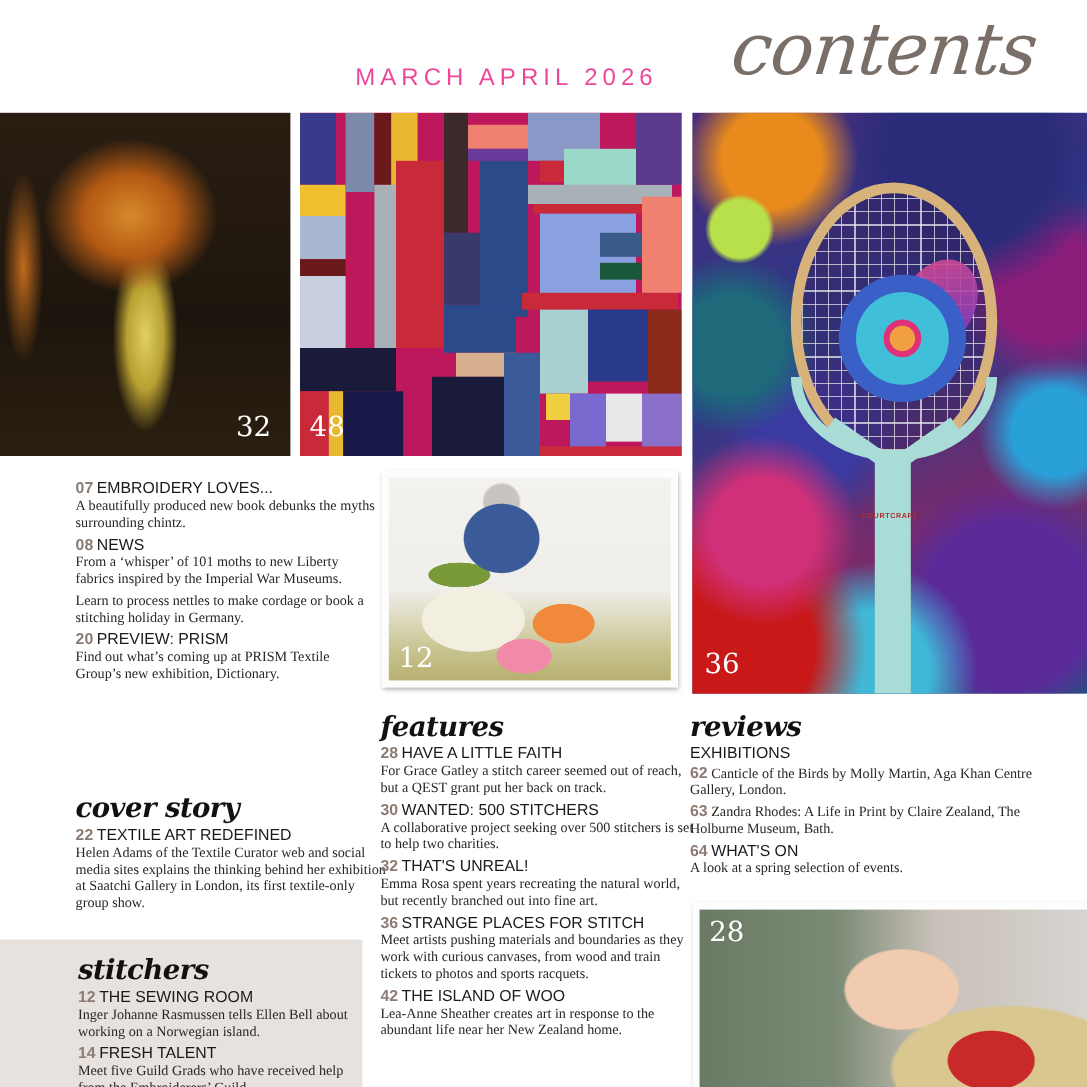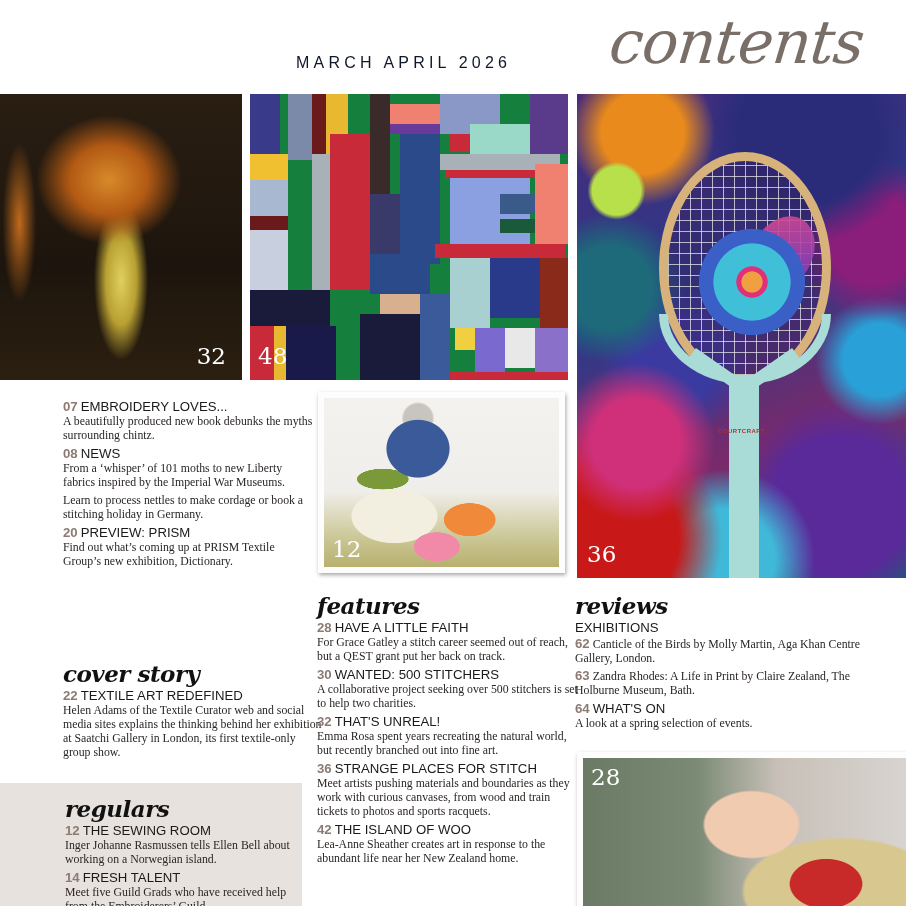--- a/index.html
+++ b/index.html
@@ -2,36 +2,36 @@
 <html><head>
 <meta charset="utf-8">
 <style>
   * { box-sizing: border-box; margin: 0; padding: 0; }
   html, body { width: 906px; height: 906px; overflow: hidden; background: #ffffff; }
   body { position: relative; font-family: "Liberation Serif", serif; color: #2a2624; }
 
   
   .header { position: absolute; left: 0; top: 0; width: 906px; height: 94px; }
   .issue-date { position: absolute; left: 296px; top: 54px; font-family: "Liberation Sans", sans-serif;
-    font-size: 16px; letter-spacing: 4.2px; color: #0f172a; font-weight: 400; }
+    font-size: 20px; letter-spacing: 4.2px; color: #ec4899; font-weight: 400; }
   .contents-word { position: absolute; left: 610px; top: 12px; font-family: "DejaVu Serif", serif;
     font-style: italic; font-size: 60px; color: #7a6e68; letter-spacing: -1px; line-height: 1; transform: skewX(-6deg); }
 
   
   .photo { position: absolute; overflow: hidden; }
   .photo .pnum { position: absolute; font-family: "DejaVu Serif", serif; color: #ffffff; font-size: 23px; line-height: 1; }
 
   .p-leaf { left: 0; top: 94px; width: 242px; height: 286px;
     background: radial-gradient(ellipse 40% 30% at 45% 30%, #d88a2a 0%, #b35a14 40%, transparent 75%),
                 radial-gradient(ellipse 14% 35% at 50% 65%, #e0d060 0%, #b8a032 45%, transparent 80%),
                 radial-gradient(ellipse 10% 40% at 8% 45%, #c06a1c 0%, transparent 70%),
                 linear-gradient(180deg, #2a1e12 0%, #1d150d 60%, #2b1f10 100%); }
   .p-leaf .pnum { right: 16px; bottom: 12px; }
 
-  .p-quilt { left: 250px; top: 94px; width: 318px; height: 286px; background: #15803d; }
+  .p-quilt { left: 250px; top: 94px; width: 318px; height: 286px; background: #be185d; }
   .p-quilt .patch { position: absolute; }
   .p-quilt .pnum { left: 8px; bottom: 12px; }
 
   .p-racquet { left: 577px; top: 94px; width: 329px; height: 484px;
     background:
       radial-gradient(circle at 12% 20%, #b8e04a 0 5%, transparent 6%),
       radial-gradient(circle at 20% 8%, #e88a1c 0 8%, transparent 14%),
       radial-gradient(circle at 70% 8%, #2a2c7a 0 14%, transparent 22%),
       radial-gradient(circle at 90% 30%, #8a1e7a 0 10%, transparent 18%),
       radial-gradient(circle at 10% 40%, #1e6a7a 0 10%, transparent 18%),
@@ -205,21 +205,21 @@
 <div class="section s-cover">
   <div class="sec-title">cover story</div>
   <div class="entry">
     <div class="entry-head"><span class="entry-num">22</span><span>TEXTILE ART REDEFINED</span></div>
     <div class="entry-desc">Helen Adams of the Textile Curator web and social media sites explains the thinking behind her exhibition at Saatchi Gallery in London, its first textile-only group show.</div>
   </div>
 </div>
 
 <div class="regulars-box"></div>
 <div class="section s-regulars">
-  <div class="sec-title">regulars</div>
+  <div class="sec-title">stitchers</div>
   <div class="entry">
     <div class="entry-head"><span class="entry-num">12</span><span>THE SEWING ROOM</span></div>
     <div class="entry-desc">Inger Johanne Rasmussen tells Ellen Bell about working on a Norwegian island.</div>
   </div>
   <div class="entry">
     <div class="entry-head"><span class="entry-num">14</span><span>FRESH TALENT</span></div>
     <div class="entry-desc">Meet five Guild Grads who have received help from the Embroiderers’ Guild.</div>
   </div>
 </div>
 

